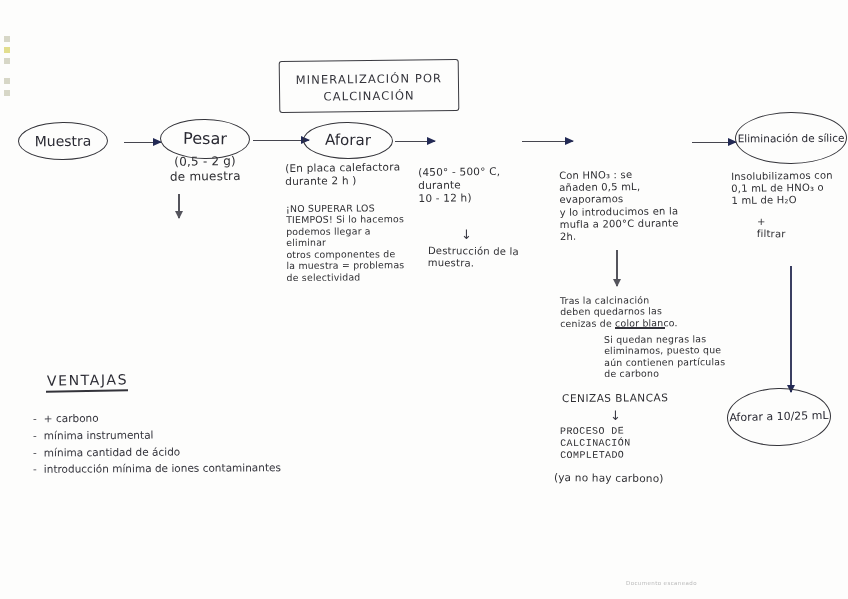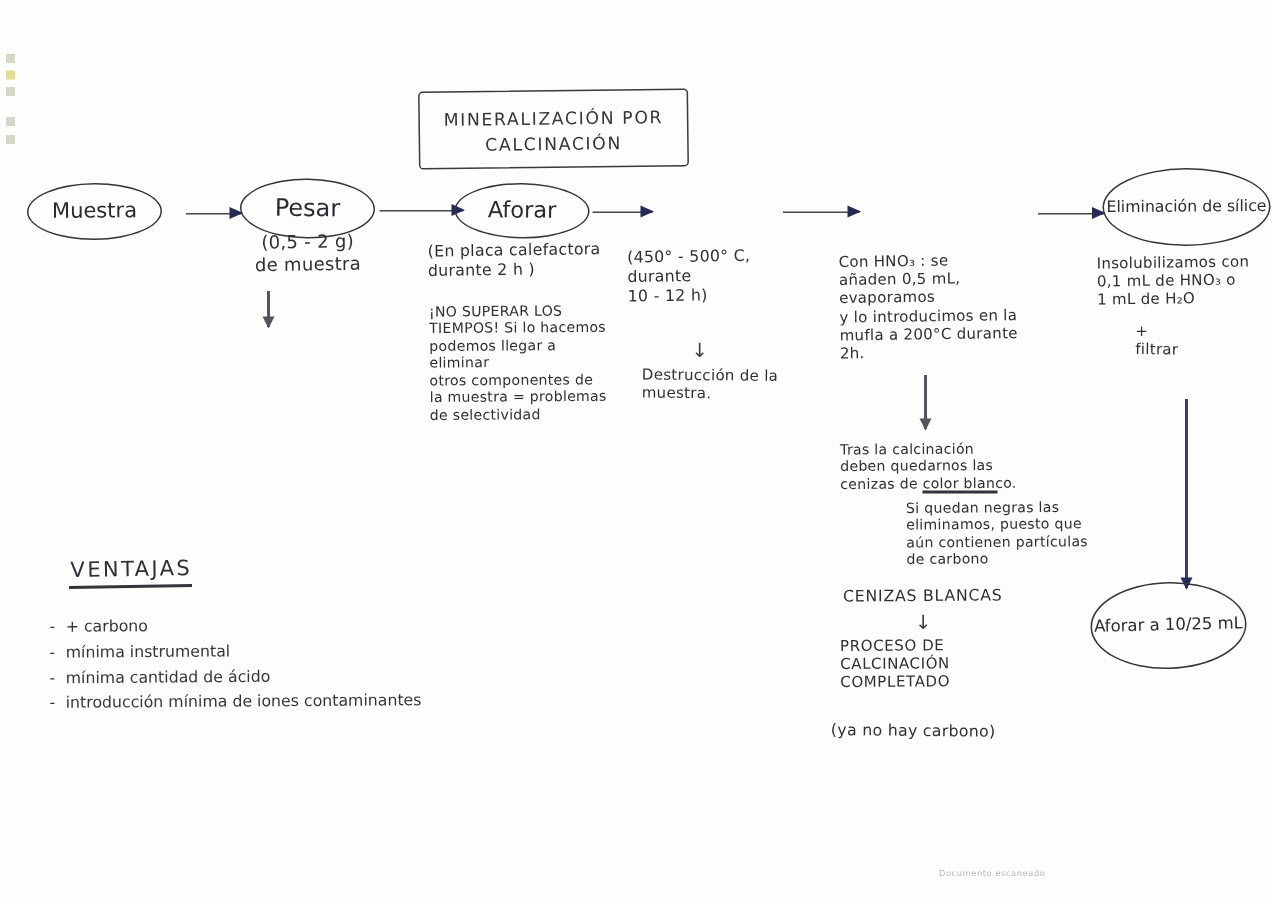--- a/index.html
+++ b/index.html
@@ -288,24 +288,24 @@
 
   <div class="hw ink-dark note-small sl4" style="left:560px; top:334px; width:136px;margin-left:44px;">Si quedan negras las
 eliminamos, puesto que
 aún contienen partículas
 de carbono</div>
 
   <div class="hw ink-dark sl4" style="left:562px; top:392px; font-size:10.5px; letter-spacing:0.5px;">CENIZAS BLANCAS</div>
 
   <div class="mini-arrow" style="left:610px; top:409px;">↓</div>
 
-  <div class="hw ink-dark sl4" style="left:560px; top:426px; font-size:10px; width:140px; letter-spacing:0.4px;">PROCESO DE CALCINACIÓN
+  <div class="hw ink-dark sl4" style="left:560px; top:426px; font-size:10px; width:140px; letter-spacing:0.4px;font-family:Liberation Mono, monospace;">PROCESO DE CALCINACIÓN
 COMPLETADO</div>
 
-  <div class="hw ink-dark sl3" style="left:554px; top:481px; font-size:10.5px;">(ya no hay carbono)</div>
+  <div class="hw ink-dark sl3" style="left:554px; top:471px; font-size:10.5px;">(ya no hay carbono)</div>
 
   <div class="arrow-h" style="left:692px; top:141px; width:44px;">
     <div class="shaft"></div>
       <div class="head"></div>
   </div>
 
   <div class="oval sl4" style="left:735px; top:112px; width:112px; height:52px; font-size:10.5px; line-height:1.35;">
     <span>Eliminación de
 sílice</span>
   </div>

